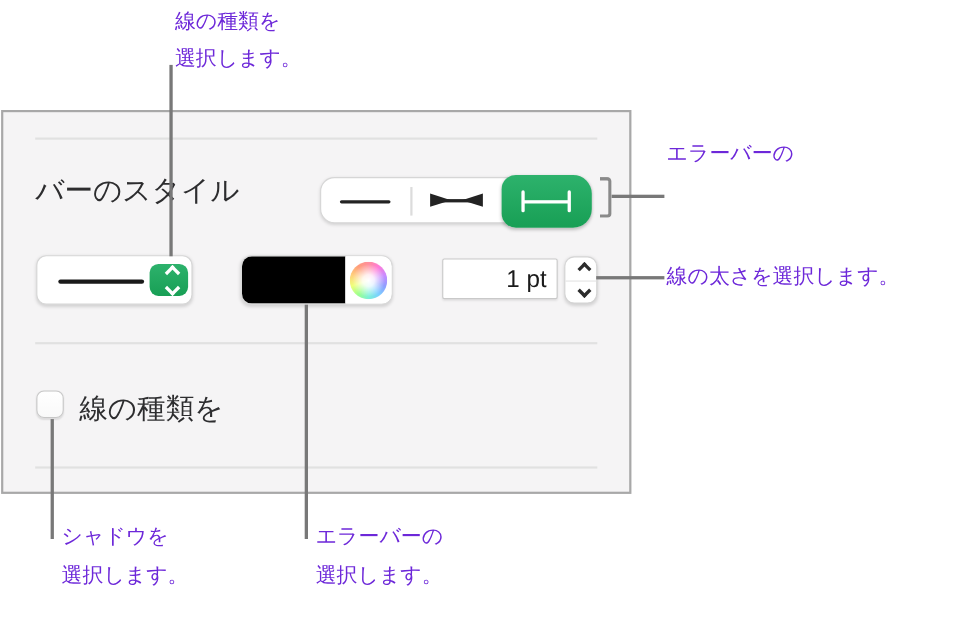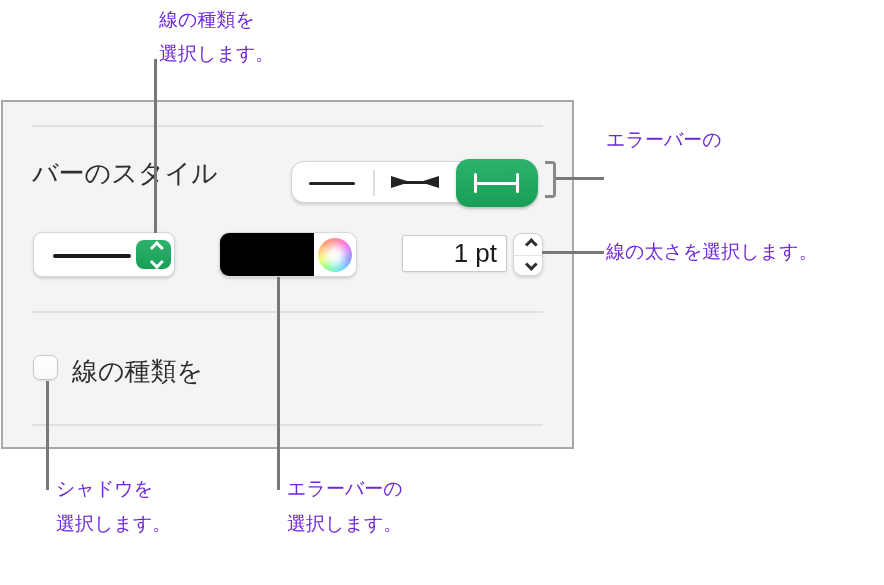--- a/index.html
+++ b/index.html
@@ -73,21 +73,21 @@
     background:
       radial-gradient(circle at 50% 50%, #ffffff 0%, rgba(255,255,255,.85) 22%, rgba(255,255,255,0) 62%),
       conic-gradient(#ff8f9d,#ff7bd8,#c98bff,#8f9dff,#7bd0ff,#7bf0d8,#9dff8f,#f0ff7b,#ffd07b,#ff9d7b,#ff8f9d);
   }
 
   
   .weight-field {
     position:absolute; left:399px; top:133px; width:105px; height:37px;
     background:#fff; border:1.5px solid #c9c9c9; border-radius:2px;
     font-family:"Liberation Sans","DejaVu Sans",sans-serif;
-    font-size:26px; color:#1b1b1b; text-align:right; padding-right:9px;
+    font-size:22px; color:#1b1b1b; text-align:right; padding-right:9px;
     box-shadow:0 1px 2px rgba(0,0,0,.08);
   }
   .stepper {
     position:absolute; left:510px; top:131px; width:30px; height:43px;
     background:#fff; border:1px solid #d4d4d4; border-radius:9px;
     box-shadow:0 1.5px 3px rgba(0,0,0,.14);
   }
   .stepper .half { position:absolute; left:0; width:100%; height:50%;
     display:flex; align-items:center; justify-content:center; }
   .stepper .half.top { top:0; } .stepper .half.bottom { bottom:0; }

